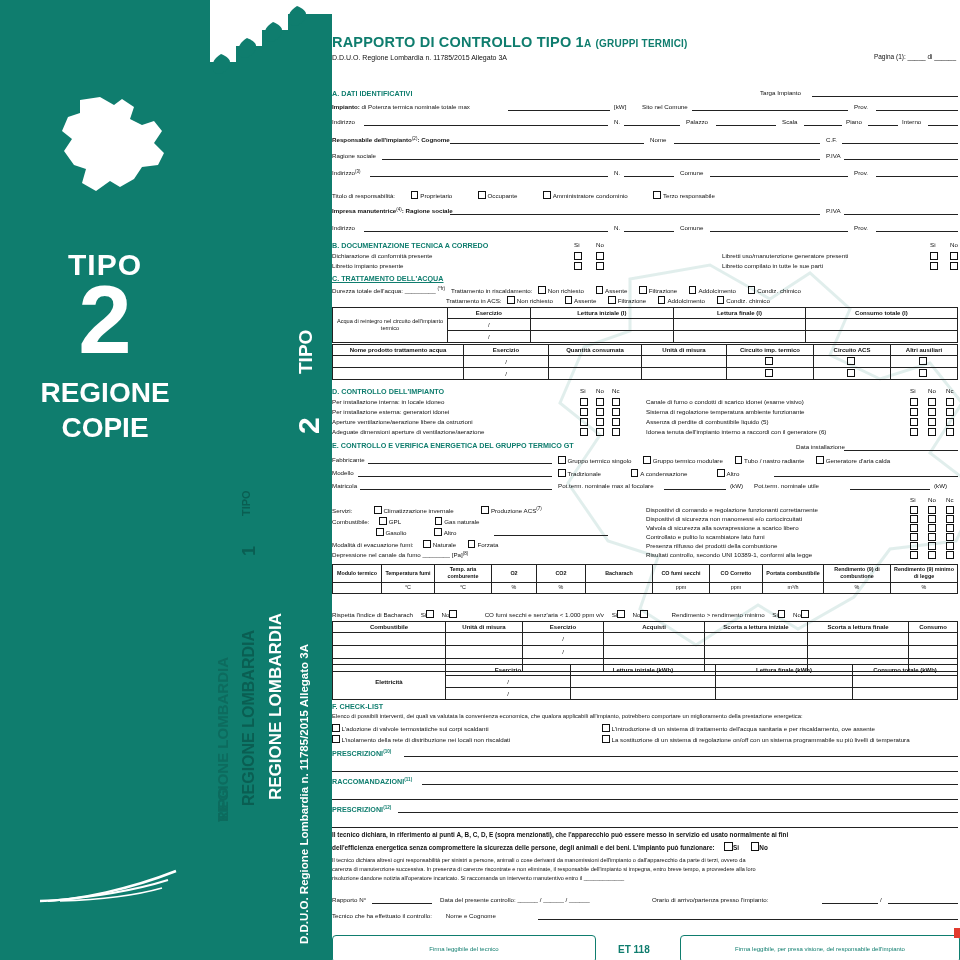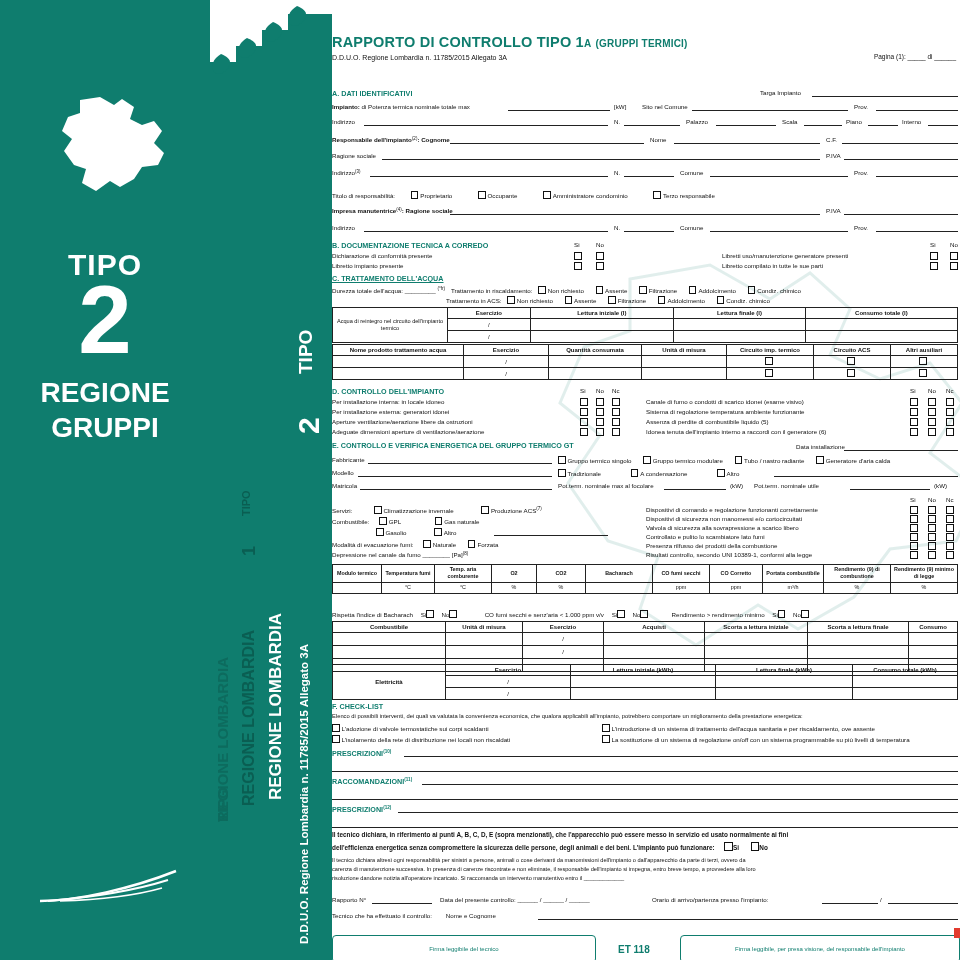--- a/index.html
+++ b/index.html
@@ -61,21 +61,21 @@
 <div class="page">
 
   <div class="leftpanel">
     <svg class="map-shape" viewBox="0 0 130 110">
       <path fill="#ffffff" d="M38 5 L58 2 L72 10 L80 4 L92 12 L88 24 L100 30 L112 26 L120 36 L112 48 L122 58 L116 70 L100 72 L92 84 L78 92 L68 86 L54 96 L40 88 L44 74 L32 70 L22 56 L30 44 L20 36 L26 22 L38 18 Z"></path>
     </svg>
     <div class="tipo-word">TIPO</div>
     <div class="big-num">2</div>
     <div class="gruppi">
       <span>REGIONE</span><br>
-      <span>GRUPPI</span>
+      <span>COPIE</span>
     </div>
     <div class="fascicoli">
       <br>
     </div>
     <svg class="swoosh" viewBox="0 0 140 36">
       <path fill="none" stroke="#ffffff" stroke-width="2.5" d="M2 33 C40 33 95 20 138 3"></path>
       <path fill="none" stroke="#ffffff" stroke-width="2" d="M10 33 C45 30 92 24 130 12"></path>
       <path fill="none" stroke="#ffffff" stroke-width="1.5" d="M22 33 C54 32 96 28 124 20"></path>
     </svg>
   </div>

